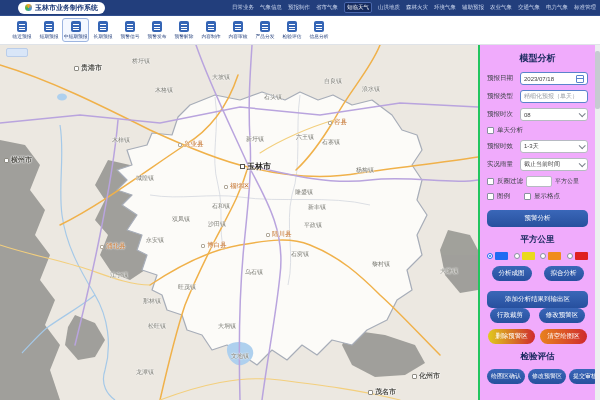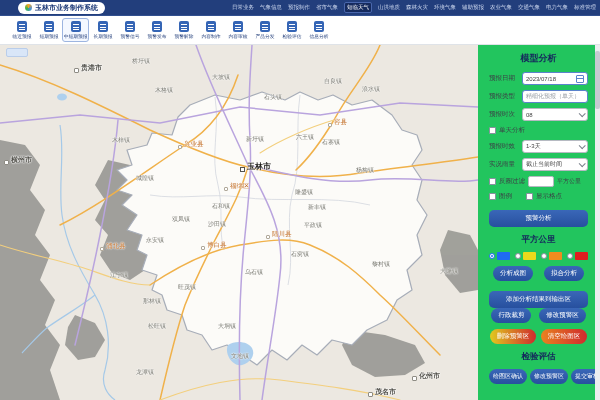--- a/index.html
+++ b/index.html
@@ -31,33 +31,33 @@
   .tool-label { font-size:5px; color:#25407c; white-space:nowrap; transform:scale(.95); }
 
   
   .main { position:absolute; left:0; top:45px; width:600px; height:355px; }
   .map { position:absolute; left:0; top:0; width:478px; height:355px; background:#ece8e1; overflow:hidden; }
   .map svg { position:absolute; left:0; top:0; }
   .map-tag { position:absolute; left:6px; top:3px; width:22px; height:9px; background:#d9e6f8;
     border:1px solid #b9cdea; border-radius:2px; }
 
   .map-label { position:absolute; white-space:nowrap; pointer-events:none;
-    text-shadow:0 0 1px #fff,0 0 2px #fff,0 0 2px #fff; display:flex; align-items:flex-end; gap:2px;}
+    text-shadow:0 0 1px #fff,0 0 2px #fff,0 0 2px #fff; display:flex; align-items:center; gap:2px;}
   .map-label .mk { display:inline-block; }
   .map-label.town { font-size:6px; color:#79786f; }
   .map-label.county { font-size:6.5px; color:#c06a20; }
   .map-label.county .mk { width:4px; height:4px; background:#fff; border:1px solid #b0a89a; border-radius:1px;}
   .map-label.metro { font-size:7px; color:#55544e; font-weight:bold; }
   .map-label.metro .mk { width:5px; height:5px; background:#fff; border:1px solid #8e8c84; border-radius:1px;}
   .map-label.capital { font-size:8px; color:#1f1e1a; font-weight:bold; }
   .map-label.capital .mk { width:5px; height:5px; background:#fff; border:1px solid #55544e; }
 
   
-  .panel { position:absolute; left:478px; top:0; width:117px; height:355px; background:#22c55e;
-    border-left:4px solid #22c55e; padding:7px 7px 4px 7px; overflow:hidden; }
+  .panel { position:absolute; left:478px; top:0; width:117px; height:355px; background:#f0abfc;
+    border-left:2px solid #22c55e; padding:7px 7px 4px 7px; overflow:hidden; }
   .panel-title { text-align:center; font-size:9px; font-weight:bold; color:#15275c; margin-bottom:7px; }
   .frow { display:flex; align-items:center; margin-bottom:5px; gap:3px; }
   .flabel { width:30px; font-size:6.5px; color:#3c4146; flex:none; }
   .fctl { flex:1; height:13px; background:#fff; border:1px solid #5b83cc; border-radius:3px;
     display:flex; align-items:center; padding:0 3px; font-size:6px; color:#444; position:relative;}
   .fctl.gray { border-color:#b6bac2; }
   .fctl .val { flex:1; overflow:hidden; white-space:nowrap; }
   .fctl .val.muted { color:#9aa0a8; }
   .chev { flex:none; width:5px; height:5px; border-right:1px solid #7a818c; border-bottom:1px solid #7a818c;
     transform:rotate(45deg) translateY(-1px); }

